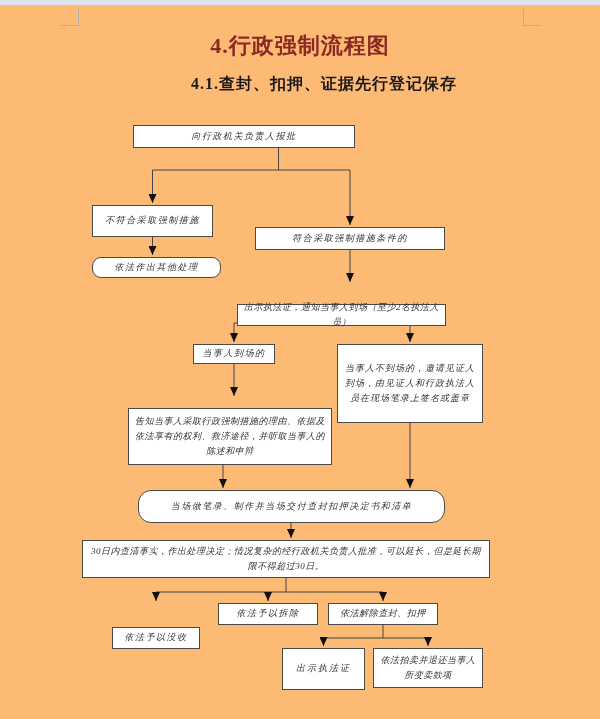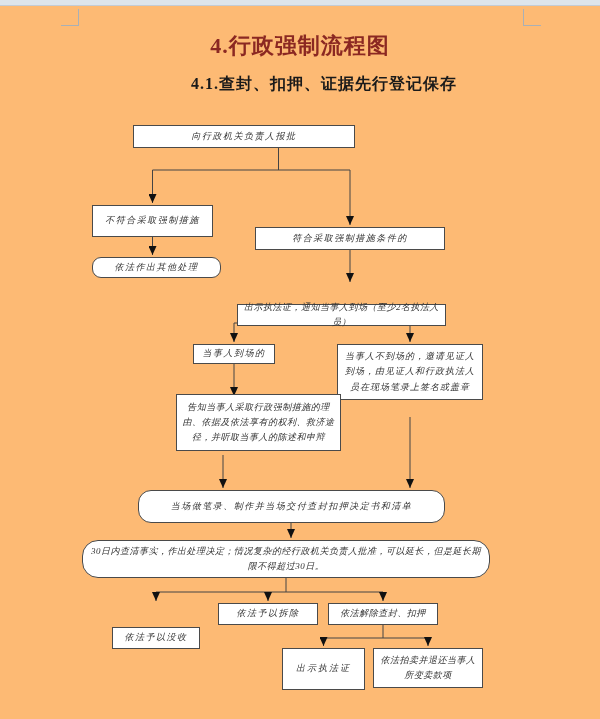--- a/index.html
+++ b/index.html
@@ -18,24 +18,24 @@
   .node{position:absolute;box-sizing:border-box;border:1px solid #4a4a4a;background:#fff;
         color:#333;font-size:9px;font-style:italic;letter-spacing:1.5px;line-height:1.7;
         display:flex;align-items:center;justify-content:center;text-align:center;
         padding:1px 4px;}
   #n-report    {left:133px;top:125px;width:222px;height:23px;}
   #n-notmeet   {left:92px; top:205px;width:121px;height:32px;}
   #n-meet      {left:255px;top:227px;width:190px;height:23px;}
   #n-other     {left:92px; top:257px;width:129px;height:21px;border-radius:9px;}
   #n-showid    {left:237px;top:284px;width:209px;height:22px;letter-spacing:0.5px;margin-top:20px;}
   #n-present   {left:193px;top:344px;width:82px; height:20px;}
-  #n-absent    {left:337px;top:344px;width:146px;height:56px;letter-spacing:1px;}
-  #n-inform    {left:128px;top:394px;width:165px;height:57px;letter-spacing:0.5px;margin-left:48px;}
+  #n-absent    {left:337px;top:344px;width:146px;height:79px;letter-spacing:1px;}
+  #n-inform    {left:128px;top:408px;width:204px;height:57px;letter-spacing:0.5px;}
   #n-record    {left:138px;top:490px;width:307px;height:33px;border-radius:13px;}
-  #n-decide    {left:82px; top:540px;width:408px;height:38px;letter-spacing:0.5px;border-radius:16px;}
+  #n-decide    {left:82px; top:540px;width:408px;height:38px;letter-spacing:0.5px;}
   #n-confiscate{left:112px;top:603px;width:88px; height:22px;margin-top:24px;}
   #n-demolish  {left:218px;top:603px;width:100px;height:22px;}
   #n-lift      {left:328px;top:603px;width:110px;height:22px;letter-spacing:0.5px;}
   #n-return    {left:282px;top:648px;width:83px; height:42px;letter-spacing:2px;}
   #n-auction   {left:373px;top:648px;width:110px;height:40px;letter-spacing:0.5px;}
   svg.connectors{position:absolute;left:0;top:0;pointer-events:none;}
   svg.connectors line{stroke:#444;stroke-width:1;}
 </style>
 </head>
 <body>

